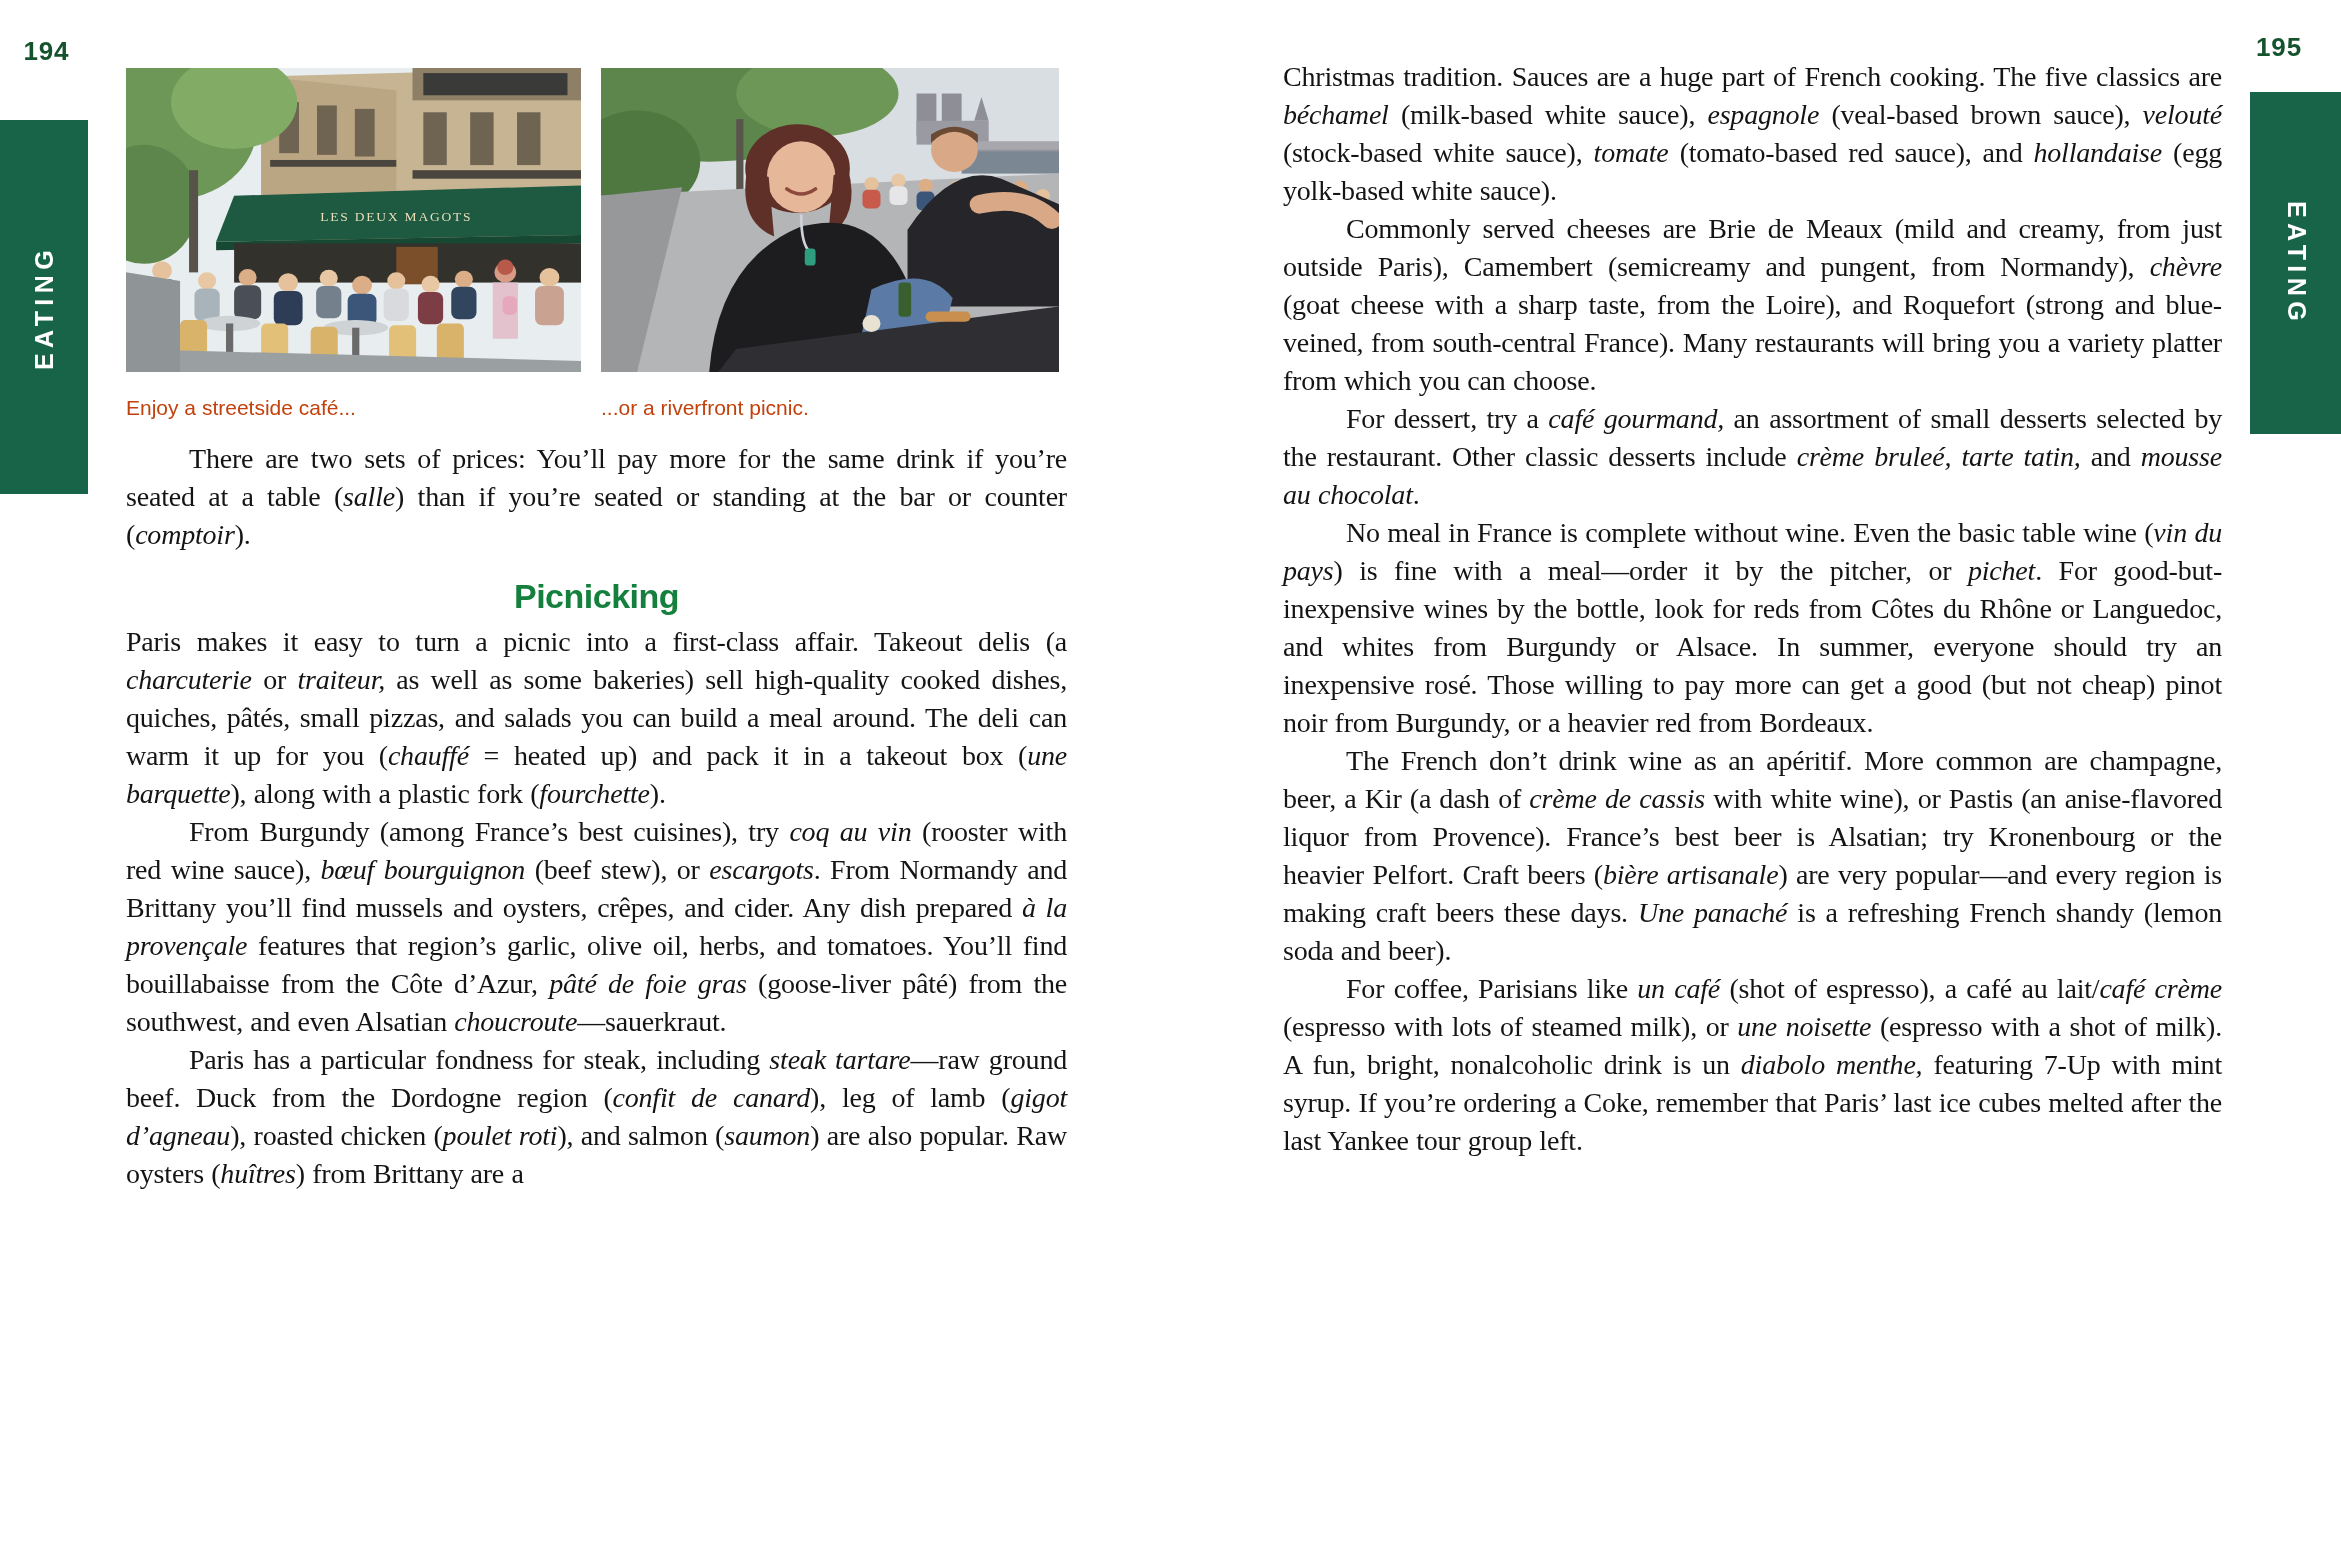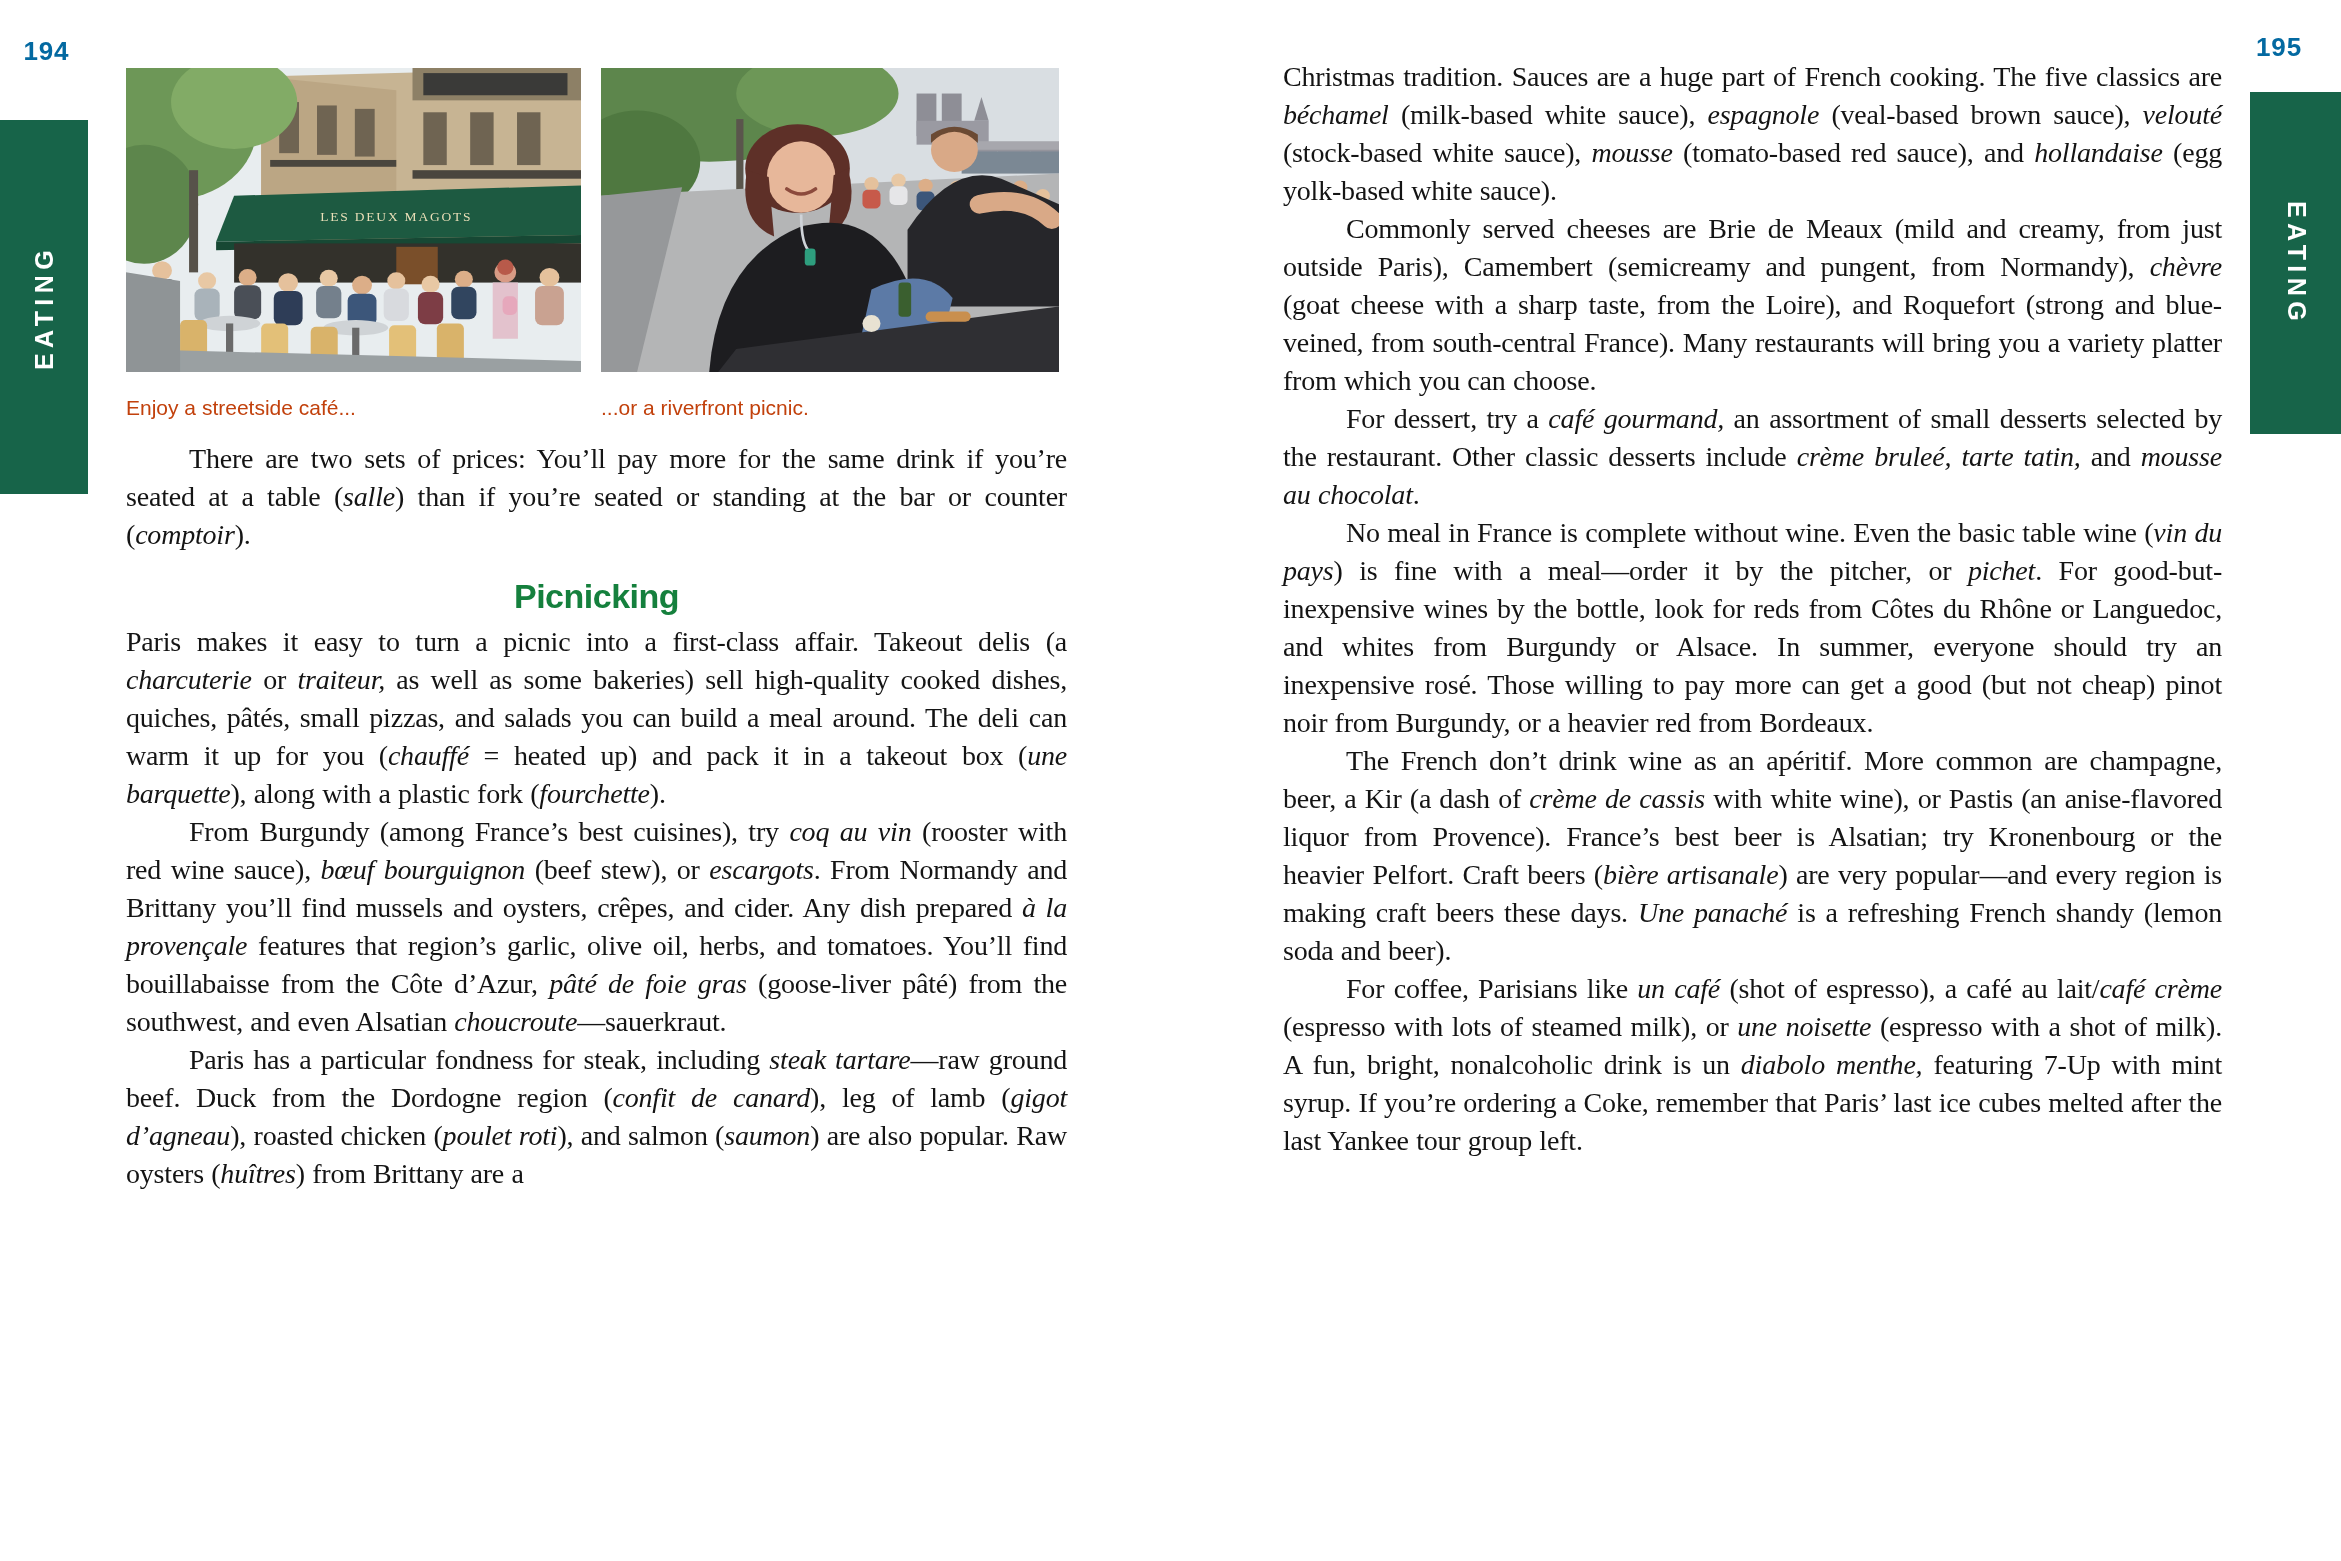--- a/index.html
+++ b/index.html
@@ -1,19 +1,19 @@
 <!DOCTYPE html>
 <html lang="en" style="font-size:14.4px"><head>
 <meta charset="utf-8">
 <style>
   html,body{margin:0;padding:0;background:#ffffff;}
   .spread{position:relative;width:2342px;height:1561px;background:#ffffff;overflow:hidden;
           font-family:"Liberation Serif", serif;color:#141414;}
   .page-number{position:absolute;font-family:"Liberation Sans", sans-serif;font-weight:bold;
-               font-size:26px;color:#0369a1;letter-spacing:0.9px;}
+               font-size:26px;color:#14532d;letter-spacing:0.9px;}
   .pn-left{left:23.4px;top:36px;}
   .pn-right{left:2256px;top:32px;}
   .tab{position:absolute;display:flex;align-items:center;justify-content:center;}
   .tab-left{left:0;top:120px;width:88px;height:374px;}
   .tab-right{left:2250px;top:92px;width:92px;height:342px;}
   .tab span{color:#ffffff;font-family:"Liberation Sans", sans-serif;font-weight:bold;
             font-size:25px;letter-spacing:5.4px;white-space:nowrap;}
   .tab-left span{transform:rotate(-90deg);}
   .tab-right span{transform:rotate(90deg);}
   .photo{position:absolute;top:68px;height:304px;overflow:hidden;background:#dfe5e8;}
@@ -203,21 +203,21 @@
   <div class="caption cap-2">...or a riverfront picnic.</div>
 
   <div class="text-col left-col">
       <p class="indent">There are two sets of prices: You’ll pay more for the same drink if you’re seated at a table (<em>salle</em>) than if you’re seated or standing at the bar or counter (<em>comptoir</em>).</p>
       <h2 class="section-heading">Picnicking</h2>
       <p class="">Paris makes it easy to turn a picnic into a first-class affair. Takeout delis (a <em>charcuterie</em> or <em>traiteur,</em> as well as some bakeries) sell high-quality cooked dishes, quiches, pâtés, small pizzas, and salads you can build a meal around. The deli can warm it up for you (<em>chauffé</em> = heated up) and pack it in a takeout box (<em>une barquette</em>), along with a plastic fork (<em>fourchette</em>).</p>
       <p class="indent">From Burgundy (among France’s best cuisines), try <em>coq au vin</em> (rooster with red wine sauce), <em>bœuf bourguignon</em> (beef stew), or <em>escargots</em>. From Normandy and Brittany you’ll find mussels and oysters, crêpes, and cider. Any dish prepared <em>à la provençale</em> features that region’s garlic, olive oil, herbs, and tomatoes. You’ll find bouillabaisse from the Côte d’Azur, <em>pâté de foie gras</em> (goose-liver pâté) from the southwest, and even Alsatian <em>choucroute</em>—sauerkraut.</p>
       <p class="indent">Paris has a particular fondness for steak, including <em>steak tartare</em>—raw ground beef. Duck from the Dordogne region (<em>confit de canard</em>), leg of lamb (<em>gigot d’agneau</em>), roasted chicken (<em>poulet roti</em>), and salmon (<em>saumon</em>) are also popular. Raw oysters (<em>huîtres</em>) from Brittany are a</p>
     </div>
   <div class="text-col right-col">
-      <p class="">Christmas tradition. Sauces are a huge part of French cooking. The five classics are <em>béchamel</em> (milk-based white sauce), <em>espagnole</em> (veal-based brown sauce), <em>velouté</em> (stock-based white sauce), <em>mousse</em> (tomato-based red sauce), and <em>hollandaise</em> (egg yolk-based white sauce).</p>
+      <p class="">Christmas tradition. Sauces are a huge part of French cooking. The five classics are <em>béchamel</em> (milk-based white sauce), <em>espagnole</em> (veal-based brown sauce), <em>velouté</em> (stock-based white sauce), <em>tomate</em> (tomato-based red sauce), and <em>hollandaise</em> (egg yolk-based white sauce).</p>
       <p class="indent">Commonly served cheeses are Brie de Meaux (mild and creamy, from just outside Paris), Camembert (semicreamy and pungent, from Normandy), <em>chèvre</em> (goat cheese with a sharp taste, from the Loire), and Roquefort (strong and blue-veined, from south-central France). Many restaurants will bring you a variety platter from which you can choose.</p>
       <p class="indent">For dessert, try a <em>café gourmand,</em> an assortment of small desserts selected by the restaurant. Other classic desserts include <em>crème bruleé, tarte tatin,</em> and <em>mousse au chocolat</em>.</p>
       <p class="indent">No meal in France is complete without wine. Even the basic table wine (<em>vin du pays</em>) is fine with a meal—order it by the pitcher, or <em>pichet</em>. For good-but-inexpensive wines by the bottle, look for reds from Côtes du Rhône or Languedoc, and whites from Burgundy or Alsace. In summer, everyone should try an inexpensive rosé. Those willing to pay more can get a good (but not cheap) pinot noir from Burgundy, or a heavier red from Bordeaux.</p>
       <p class="indent">The French don’t drink wine as an apéritif. More common are champagne, beer, a Kir (a dash of <em>crème de cassis</em> with white wine), or Pastis (an anise-flavored liquor from Provence). France’s best beer is Alsatian; try Kronenbourg or the heavier Pelfort. Craft beers (<em>bière artisanale</em>) are very popular—and every region is making craft beers these days. <em>Une panaché</em> is a refreshing French shandy (lemon soda and beer).</p>
       <p class="indent">For coffee, Parisians like <em>un café</em> (shot of espresso), a café au lait/<em>café crème</em> (espresso with lots of steamed milk), or <em>une noisette</em> (espresso with a shot of milk). A fun, bright, nonalcoholic drink is un <em>diabolo menthe,</em> featuring 7-Up with mint syrup. If you’re ordering a Coke, remember that Paris’ last ice cubes melted after the last Yankee tour group left.</p>
     </div>
 
 </div>
 
 

